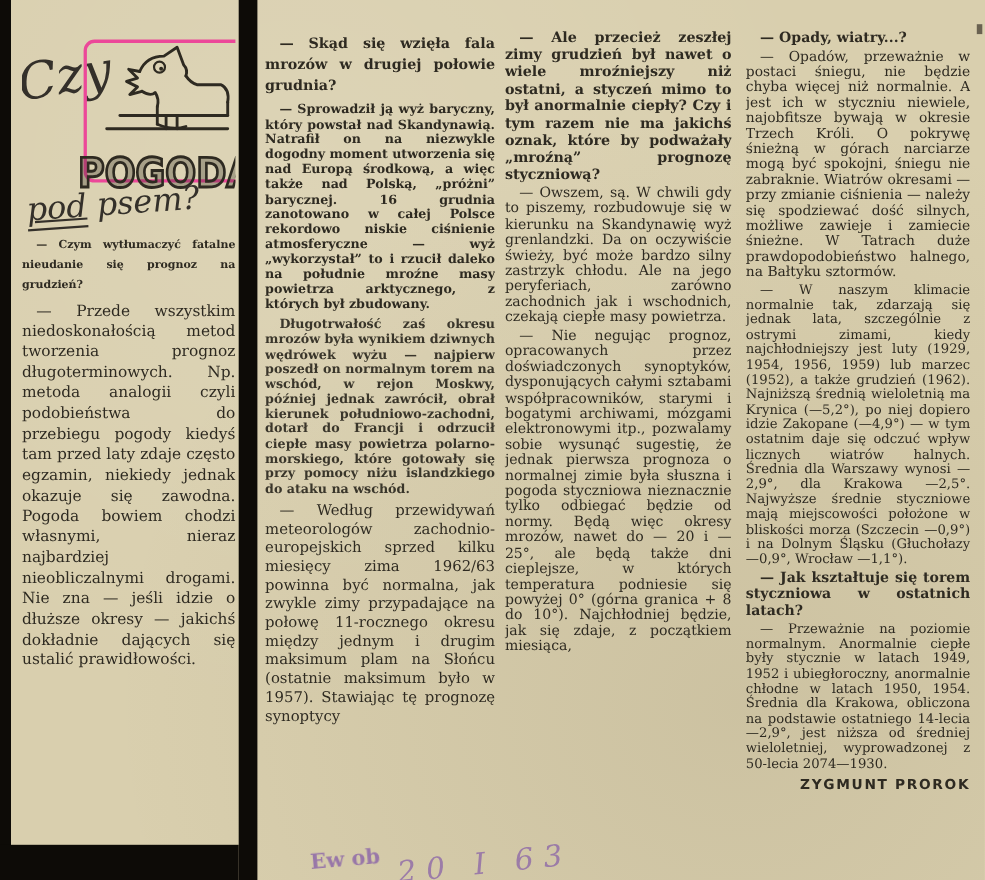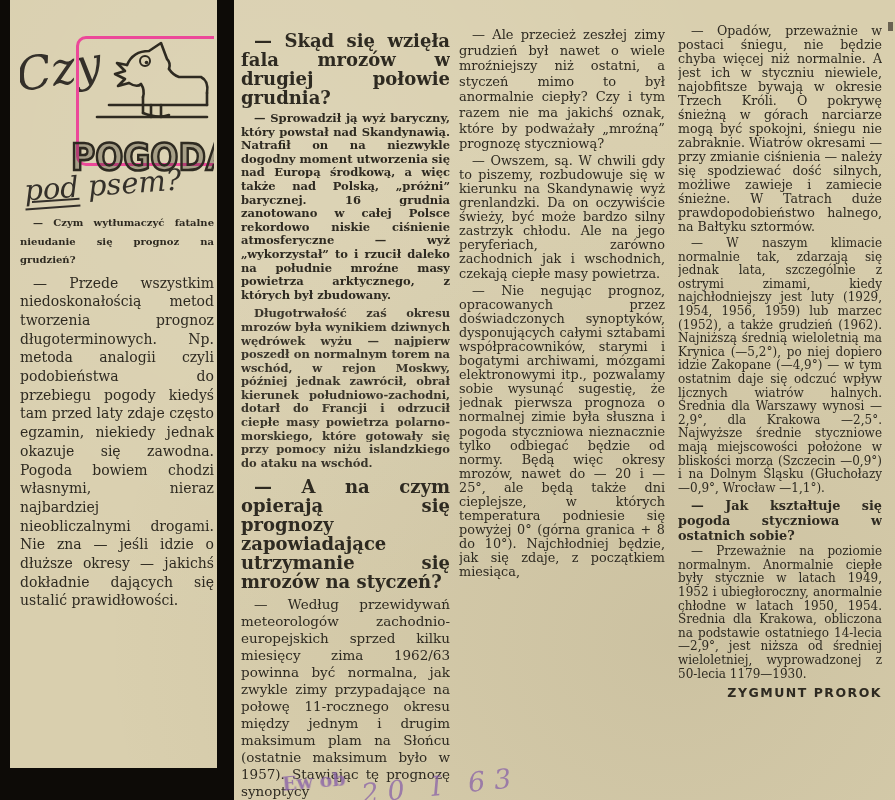--- a/index.html
+++ b/index.html
@@ -25,23 +25,23 @@
 
   p{margin:0 0 3px 0;text-indent:13px;}
   p.noindent{text-indent:0;}
 
   .lead{font-size:20px;line-height:25px;font-weight:bold;text-indent:22px;margin:10px 0 6px;letter-spacing:-.2px;}
   .q{font-weight:bold;font-size:10px;line-height:18.5px;margin:6px 0 4px;}
   .b-c1{font-size:14px;line-height:18.7px;}
   .b-c2{font-size:13.5px;line-height:17px;}
   .sm{font-size:11.5px;line-height:13.6px;font-weight:bold;margin-bottom:5px;}
   .sm.light{font-weight:bold;opacity:.93;}
-  .q-c2{font-weight:bold;font-size:18px;line-height:19px;margin:7px 0 5px;}
+  .q-c2{font-weight:bold;font-size:13px;line-height:19px;margin:7px 0 5px;}
   .b-c3{font-size:12.8px;line-height:14.1px;}
-  .q-c3{font-weight:normal;font-size:13px;line-height:15.6px;margin:3px 0 2px;}
+  .q-c3{font-weight:bold;font-size:13px;line-height:15.6px;margin:3px 0 2px;}
   .b-c4{font-size:12.6px;line-height:14px;}
   .sm-c4{font-size:12px;line-height:13.6px;}
   .q-c4{font-weight:bold;font-size:12.8px;line-height:15px;margin:3px 0 2px;}
   .byline{font-weight:bold;font-size:12.5px;letter-spacing:1.5px;text-align:right;text-indent:0;margin-top:4px;font-family:"DejaVu Sans", sans-serif;}
 
   
   .masthead{position:relative;height:186px;margin-top:4px;}
   .czy{position:absolute;left:-4px;top:20px;font-size:46px;font-style:italic;transform:rotate(-9deg);color:#34302a;}
   .logo-box{position:absolute;left:56px;top:14px;width:142px;height:124px;border:3px solid #ec4899;border-radius:10px;}
   .logo-box svg{position:absolute;left:2px;top:2px;}
@@ -91,34 +91,34 @@
   </div>
   <p class="q">— Czym wytłumaczyć fatalne nieudanie się prognoz na grudzień?</p>
   <p class="b-c1">— Przede wszystkim niedoskonałością metod tworzenia prognoz długoterminowych. Np. metoda analogii czyli podobieństwa do przebiegu pogody kiedyś tam przed laty zdaje często egzamin, niekiedy jednak okazuje się zawodna. Pogoda bowiem chodzi własnymi, nieraz najbardziej nieobliczalnymi drogami. Nie zna — jeśli idzie o dłuższe okresy — jakichś dokładnie dających się ustalić prawidłowości.</p>
 
 </div>
 
 <div class="col" id="col2">
   <p class="q-c2">— Skąd się wzięła fala mrozów w drugiej połowie grudnia?</p>
   <p class="sm">— Sprowadził ją wyż baryczny, który powstał nad Skandynawią. Natrafił on na niezwykle dogodny moment utworzenia się nad Europą środkową, a więc także nad Polską, „próżni” barycznej. 16 grudnia zanotowano w całej Polsce rekordowo niskie ciśnienie atmosferyczne — wyż „wykorzystał” to i rzucił daleko na południe mroźne masy powietrza arktycznego, z których był zbudowany.</p>
   <p class="sm light">Długotrwałość zaś okresu mrozów była wynikiem dziwnych wędrówek wyżu — najpierw poszedł on normalnym torem na wschód, w rejon Moskwy, później jednak zawrócił, obrał kierunek południowo-zachodni, dotarł do Francji i odrzucił ciepłe masy powietrza polarno-morskiego, które gotowały się przy pomocy niżu islandzkiego do ataku na wschód.</p>
-  <p class="q-c2">— A na czym opierają się prognozy zapowiadające utrzymanie się mrozów na styczeń?</p>
   <p class="b-c2">— Według przewidywań meteorologów zachodnio-europejskich sprzed kilku miesięcy zima 1962/63 powinna być normalna, jak zwykle zimy przypadające na połowę 11-rocznego okresu między jednym i drugim maksimum plam na Słońcu (ostatnie maksimum było w 1957). Stawiając tę prognozę synoptycy</p>
 </div>
 
 <div class="col" id="col3">
   <p class="q-c3">— Ale przecież zeszłej zimy grudzień był nawet o wiele mroźniejszy niż ostatni, a styczeń mimo to był anormalnie ciepły? Czy i tym razem nie ma jakichś oznak, które by podważały „mroźną” prognozę styczniową?</p>
   <p class="b-c3">— Owszem, są. W chwili gdy to piszemy, rozbudowuje się w kierunku na Skandynawię wyż grenlandzki. Da on oczywiście świeży, być może bardzo silny zastrzyk chłodu. Ale na jego peryferiach, zarówno zachodnich jak i wschodnich, czekają ciepłe masy powietrza.</p>
   <p class="b-c3">— Nie negując prognoz, opracowanych przez doświadczonych synoptyków, dysponujących całymi sztabami współpracowników, starymi i bogatymi archiwami, mózgami elektronowymi itp., pozwalamy sobie wysunąć sugestię, że jednak pierwsza prognoza o normalnej zimie była słuszna i pogoda styczniowa nieznacznie tylko odbiegać będzie od normy. Będą więc okresy mrozów, nawet do — 20 i — 25°, ale będą także dni cieplejsze, w których temperatura podniesie się powyżej 0° (górna granica + 8 do 10°). Najchłodniej będzie, jak się zdaje, z początkiem miesiąca,</p>
 </div>
 
 <div class="col" id="col4">
+  <p class="q-c4">— Opady, wiatry...?</p>
   <p class="b-c4">— Opadów, przeważnie w postaci śniegu, nie będzie chyba więcej niż normalnie. A jest ich w styczniu niewiele, najobfitsze bywają w okresie Trzech Króli. O pokrywę śnieżną w górach narciarze mogą być spokojni, śniegu nie zabraknie. Wiatrów okresami — przy zmianie ciśnienia — należy się spodziewać dość silnych, możliwe zawieje i zamiecie śnieżne. W Tatrach duże prawdopodobieństwo halnego, na Bałtyku sztormów.</p>
   <p class="sm-c4">— W naszym klimacie normalnie tak, zdarzają się jednak lata, szczególnie z ostrymi zimami, kiedy najchłodniejszy jest luty (1929, 1954, 1956, 1959) lub marzec (1952), a także grudzień (1962). Najniższą średnią wieloletnią ma Krynica (—5,2°), po niej dopiero idzie Zakopane (—4,9°) — w tym ostatnim daje się odczuć wpływ licznych wiatrów halnych. Średnia dla Warszawy wynosi —2,9°, dla Krakowa —2,5°. Najwyższe średnie styczniowe mają miejscowości położone w bliskości morza (Szczecin —0,9°) i na Dolnym Śląsku (Głuchołazy —0,9°, Wrocław —1,1°).</p>
-  <p class="q-c4">— Jak kształtuje się pogoda styczniowa w ostatnich sobie?</p>
-  <p class="sm-c4">— Przeważnie na poziomie normalnym. Anormalnie ciepłe były stycznie w latach 1949, 1952 i ubiegłoroczny, anormalnie chłodne w latach 1950, 1954. Średnia dla Krakowa, obliczona na podstawie ostatniego 14-lecia —2,9°, jest niższa od średniej wieloletniej, wyprowadzonej z 50-lecia 1179—1930.</p>
+  <p class="q-c4">— Jak kształtuje się torem styczniowa w ostatnich latach?</p>
+  <p class="sm-c4">— Przeważnie na poziomie normalnym. Anormalnie ciepłe były stycznie w latach 1949, 1952 i ubiegłoroczny, anormalnie chłodne w latach 1950, 1954. Średnia dla Krakowa, obliczona na podstawie ostatniego 14-lecia —2,9°, jest niższa od średniej wieloletniej, wyprowadzonej z 50-lecia 2074—1930.</p>
   <p class="byline">ZYGMUNT PROROK</p>
 </div>
 
 <div class="stamp">
   <span class="stamp-mark">Ew ob</span>
   <span class="stamp-date">20 I 63</span>
 </div>
 
 </body></html>

